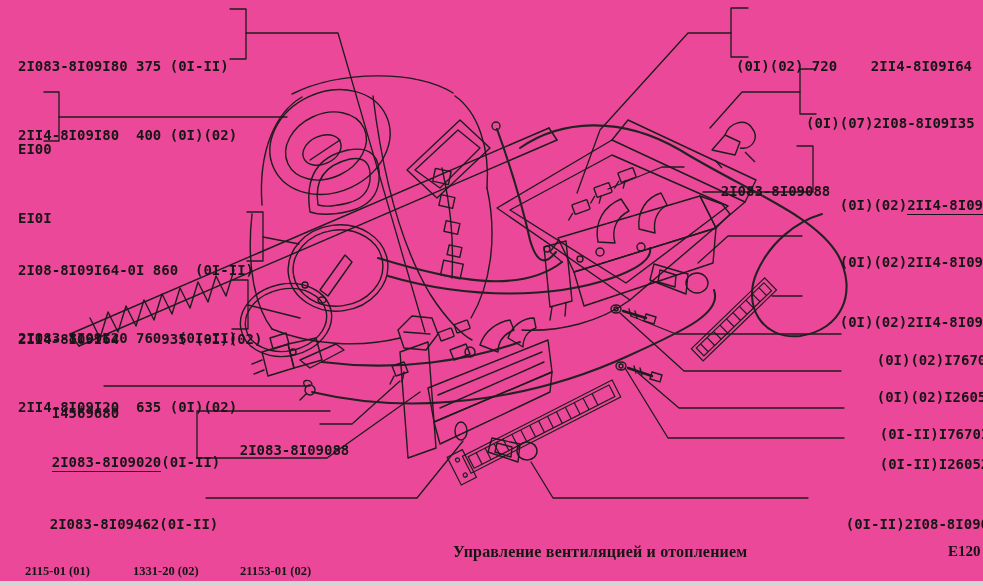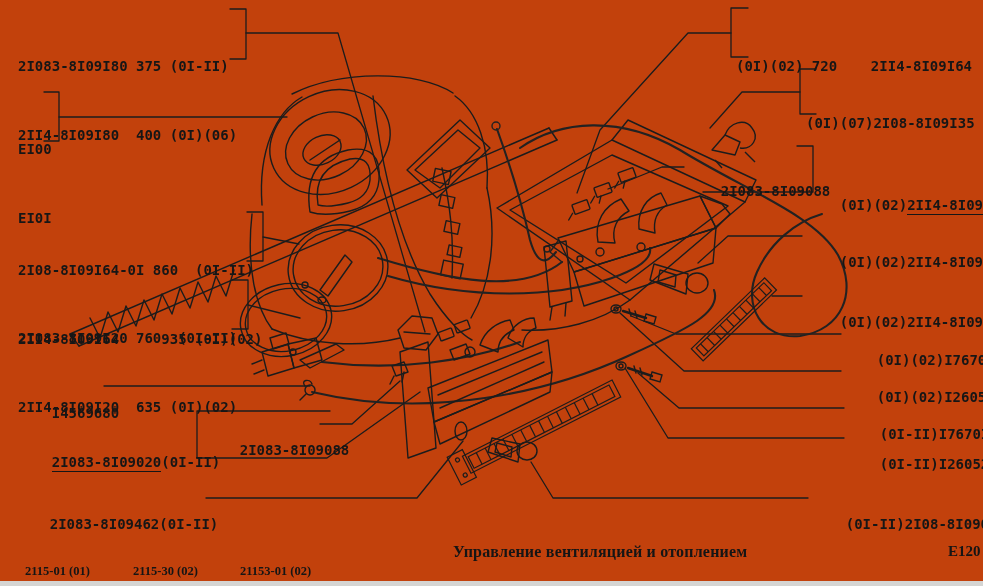--- a/index.html
+++ b/index.html
@@ -1,17 +1,17 @@
 <!DOCTYPE html>
 <html><head>
 <meta charset="utf-8">
 <style>
   html,body{margin:0;padding:0;background:#888;}
   .page{
-    position:relative;width:983px;height:586px;background:#c2410c;
+    position:relative;width:983px;height:586px;background:#ec4899;
     overflow:hidden;font-family:"DejaVu Sans Mono",monospace;
   }
   .art{position:absolute;left:0;top:0;width:983px;height:586px;}
   .lbl{
     position:absolute;font:700 14px "DejaVu Sans Mono",monospace;
     color:#161616;white-space:pre;line-height:23px;letter-spacing:0;
   }
   .ul{border-bottom:1.6px solid #161616;padding-bottom:1px;}
   .models{
     position:absolute;font:700 12.5px "Liberation Serif",serif;
@@ -258,21 +258,21 @@
 
     <g stroke="#1c1c1c" stroke-width="1.4" fill="none" stroke-linejoin="round">
       <ellipse cx="527" cy="451" rx="10" ry="9"></ellipse>
       <polygon points="492,438 520,444 518,462 488,452"></polygon>
       <polygon points="497,443 512,447 511,457 495,452"></polygon>
     </g>
   </svg>
 
   <div class="lbl" style="left:18px;top:9px">
     <div>2I083-8I09I80 375 (0I-II)</div>
-    <div>2II4-8I09I80  400 (0I)(06)</div>
+    <div>2II4-8I09I80  400 (0I)(02)</div>
   </div>
 
   <div class="lbl" style="left:18px;top:92px">
     <div>EI00</div>
     <div>EI0I</div>
   </div>
 
   <div class="lbl" style="left:18px;top:213px">
     <div>2I08-8I09I64-0I 860  (0I-II)</div>
     <div>2II4-8I09I64     935 (0I)(02)</div>
@@ -341,21 +341,21 @@
 
   <div class="lbl" style="left:812px;top:490px">
     <span>(0I-II)2I08-8I09044</span>
   </div>
 
   <div class="models" style="left:25px;top:526px">
     <div>2115-01 (01)</div>
     
   </div>
   <div class="models" style="left:133px;top:526px">
-    <div>2115-30 (02)</div>
+    <div>1331-20 (02)</div>
     
     
   </div>
   <div class="models" style="left:240px;top:526px">
     <div>21153-01 (02)</div>
     
   </div>
 
   <div class="caption" style="left:453px;top:543px">Управление вентиляцией и отоплением</div>
 

